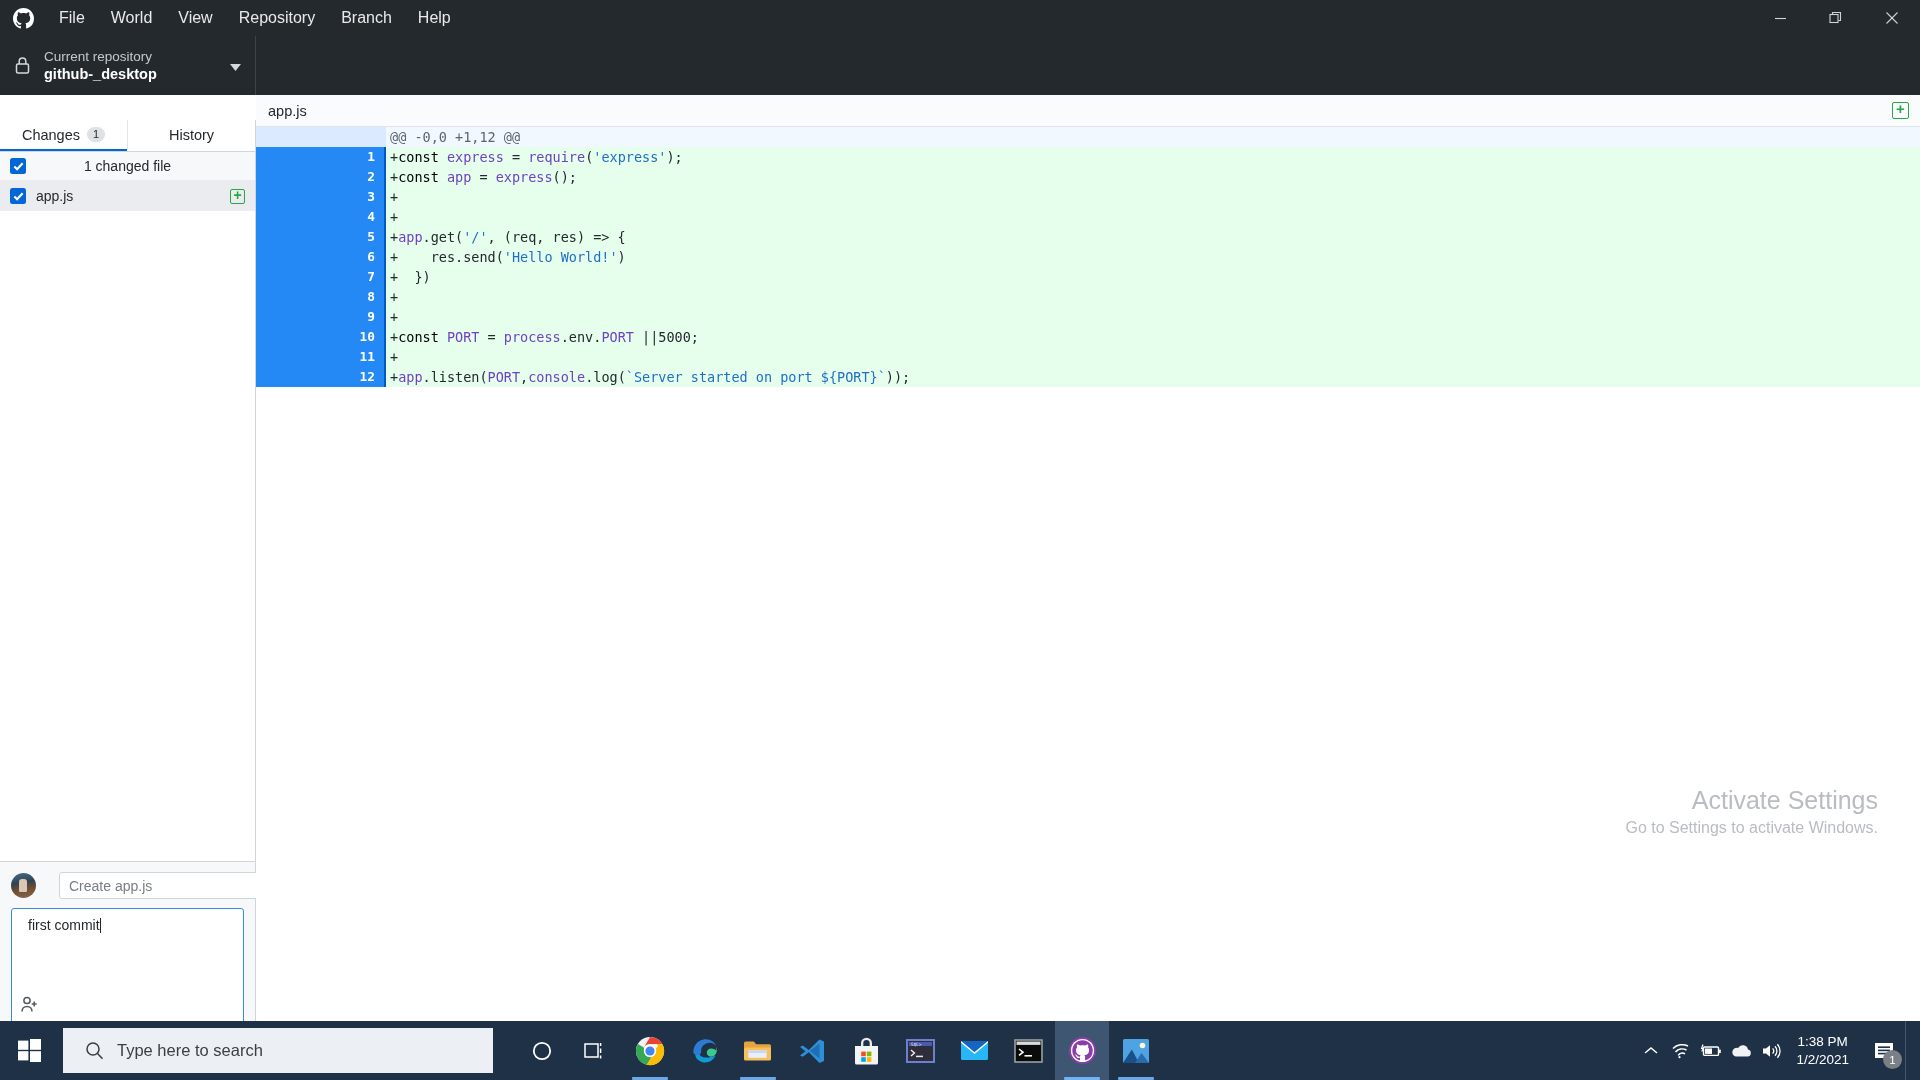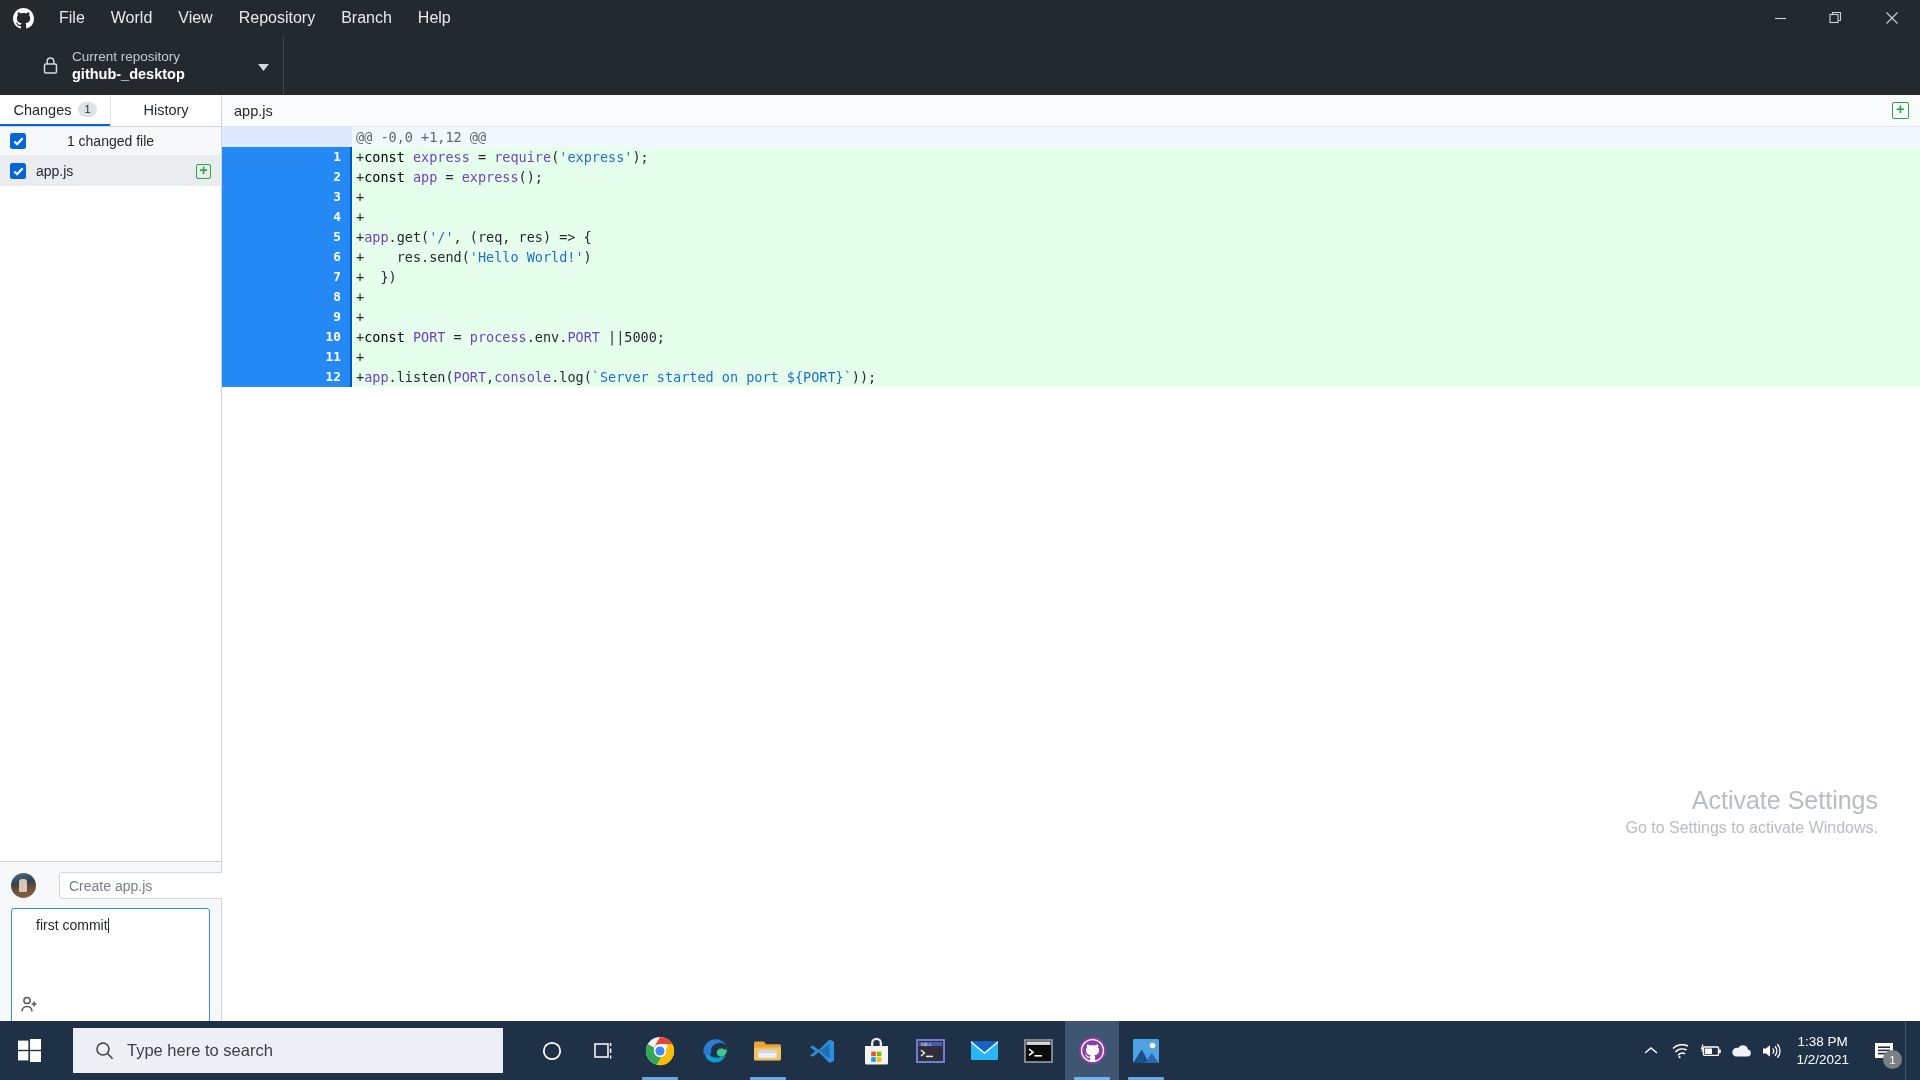--- a/index.html
+++ b/index.html
@@ -23,21 +23,21 @@
     font-size: 16px; color: #e9e9e9; cursor: default;
   }
   #titlebar-spacer { flex: 1; }
   .wincontrol {
     width: 56px; height: 36px;
     display: flex; align-items: center; justify-content: center;
   }
   .wincontrol svg { stroke: #cfd3d7; fill: none; stroke-width: 1.1; }
 
   
-  #toolbar { height: 59px; background: #24292e; display: flex; align-items: stretch; padding-left: 28px; }
+  #toolbar { height: 59px; background: #24292e; display: flex; align-items: stretch; }
   .tb-cell {
     display: flex; align-items: center;
     border-right: 1px solid #3d444b;
     padding: 0 14px; cursor: default; position: relative;
   }
   #tb-repo { width: 256px; }
   #tb-branch { width: 236px; }
   #tb-publish { width: 236px; }
   .tb-icon { width: 30px; display:flex; align-items:center; justify-content:flex-start; }
   .tb-icon svg { fill: none; stroke: #d5d9dd; stroke-width: 1.5; }
@@ -49,22 +49,22 @@
   .tb-sub { font-size: 13.5px; color: #9aa0a6; line-height: 19px; white-space: nowrap;
             overflow: hidden; text-overflow: ellipsis; }
   .tb-strong { font-size: 14.5px; color: #ffffff; font-weight: bold; line-height: 17px; }
   #tb-caret { margin-left: 6px; }
   #tb-caret svg { fill: #d5d9dd; stroke: none; }
 
   
   #body-area { display: flex; height: 985px; }
 
   
-  #sidebar { width: 222px; border-right: 1px solid #d1d5da; display: flex;
-             flex-direction: column; background: #ffffff; }
+  #sidebar { width: 256px; border-right: 1px solid #d1d5da; display: flex;
+             flex-direction: column; background: #ffffff; margin-top: 25px; }
   #tabs { display: flex; height: 32px; border-bottom: 1px solid #d1d5da; background: #ffffff; }
   .tab { flex: 1; display: flex; align-items: center; justify-content: center;
          font-size: 14.5px; color: #24292e; cursor: default; gap: 7px;
          border-bottom: 2px solid transparent; }
   .tab.active { border-bottom-color: #0366d6; }
   .tab:not(.active) { border-left: 1px solid #e1e4e8; }
   .tab-count {
     background: #dfe2e5; color: #24292e; font-size: 11px;
     border-radius: 9px; padding: 1px 6px; line-height: 13px; min-width: 17px;
     text-align: center;
@@ -108,21 +108,21 @@
     background:#d9c7b4; border-radius:3px 3px 1px 1px;
   }
   #summary-input {
     flex: 1; height: 27px; border: 1px solid #d1d5da; border-radius: 3px;
     background: #ffffff; font-size: 14px; font-family: "Liberation Sans", sans-serif;
     padding: 0 9px; color: #24292e; outline: none;
   }
   #summary-input::placeholder { color: #777e85; }
   #desc-box {
     height: 118px; border: 1.6px solid #3b8cdb; border-radius: 3px; background: #fff;
-    padding: 7px 24px; position: relative; margin-bottom: 11px;
+    padding: 7px 16px; position: relative; margin-bottom: 11px;
   }
   #desc-text { font-size: 14px; color: #24292e; line-height: 18px; }
   #desc-caret {
     display: inline-block; width: 1px; height: 15px; background: #24292e;
     vertical-align: -3px; margin-left: 0px;
   }
   #coauthor-btn { position: absolute; left: 8px; bottom: 7px; cursor: default; }
   #coauthor-btn svg { stroke: #55595e; fill: none; stroke-width: 1.5; }
   #commit-button {
     height: 30px; width: 100%; background: #0b63ce; border: none; border-radius: 3px;
@@ -168,21 +168,21 @@
   #wm-sub { font-size: 16px; line-height: 24px; }
 
   
   #taskbar {
     position: absolute; left: 0; bottom: 0; width: 1920px; height: 59px;
     background: #1f3147; display: flex; align-items: center;
   }
   #start-btn { width: 59px; height: 59px; display:flex; align-items:center; justify-content:center; }
   #search-box {
     width: 430px; height: 45px; background: #eceff3; display: flex; align-items: center;
-    gap: 13px; padding: 0 0 0 22px; margin-left: 14px;
+    gap: 13px; padding: 0 0 0 22px; margin-left: 4px;
   }
   #search-placeholder { font-size: 16.5px; color: #3a3f45; }
   #tasks { display: flex; align-items: center; margin-left: 22px; }
   .task {
     width: 54px; height: 59px; display: flex; align-items: center; justify-content: center;
     position: relative;
   }
   .task.active { background: #3e5671; }
   .task.running::after {
     content: ''; position: absolute; bottom: 0px; left: 9px; width: 36px; height: 3px;

